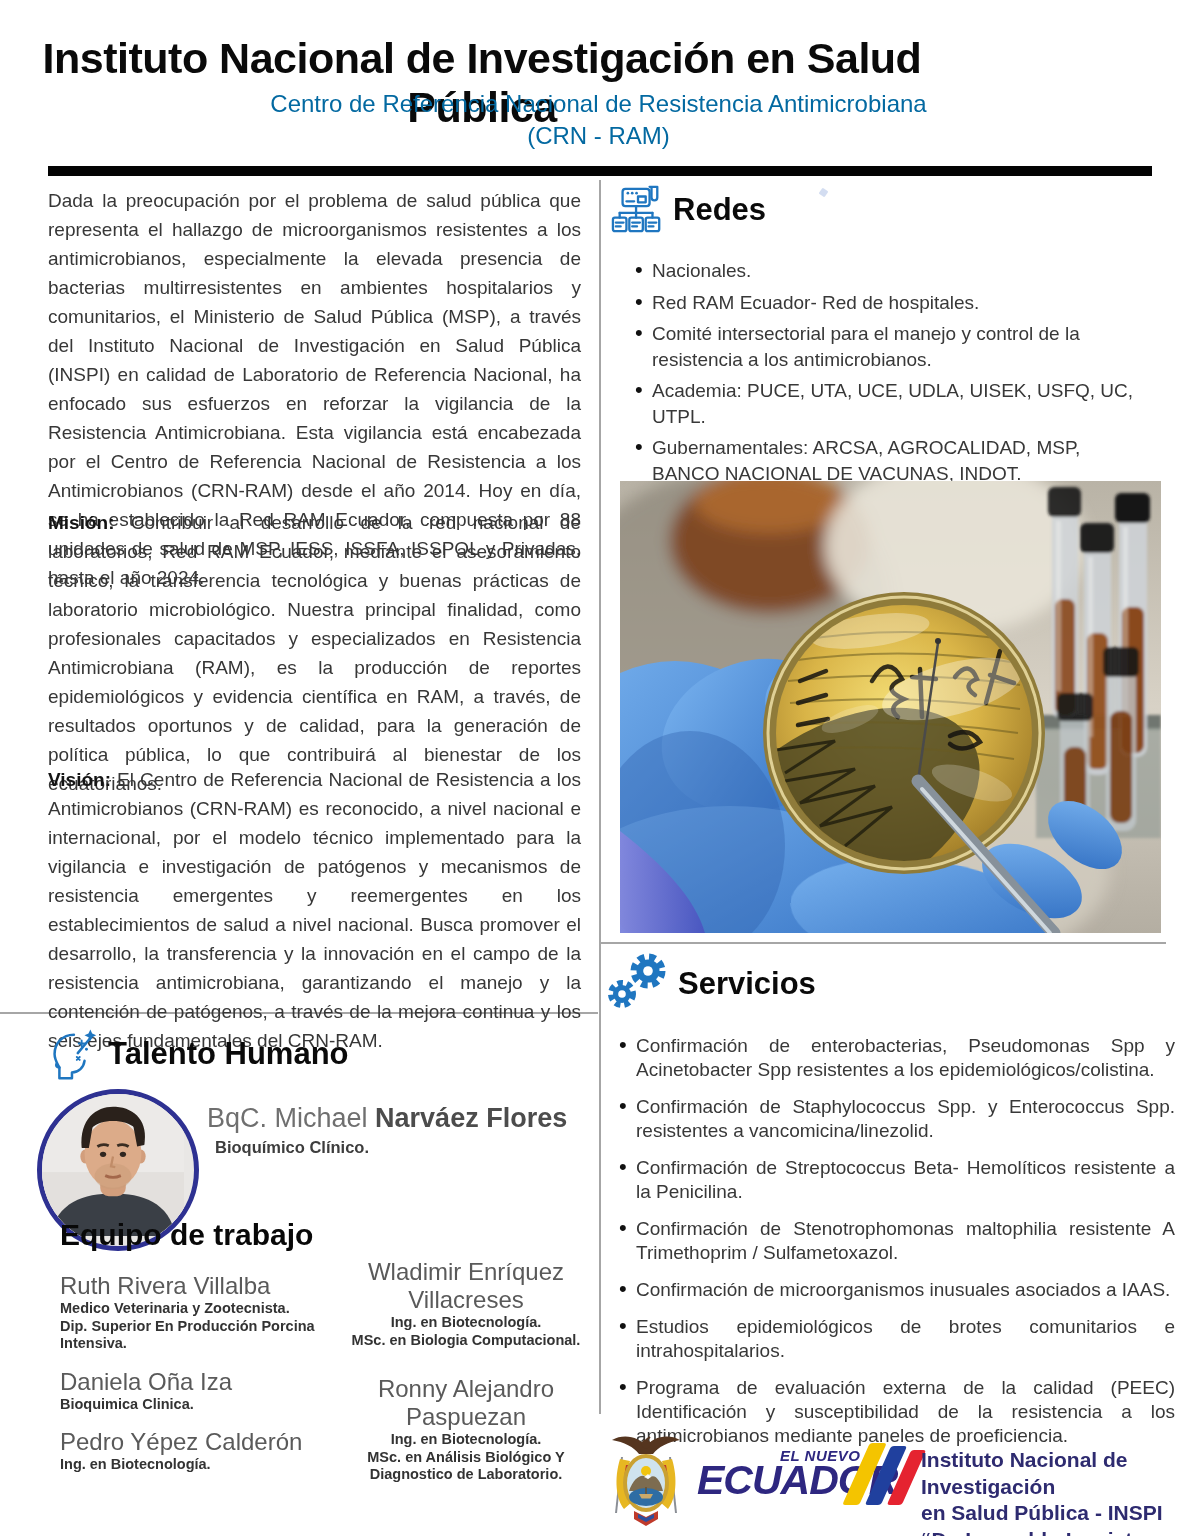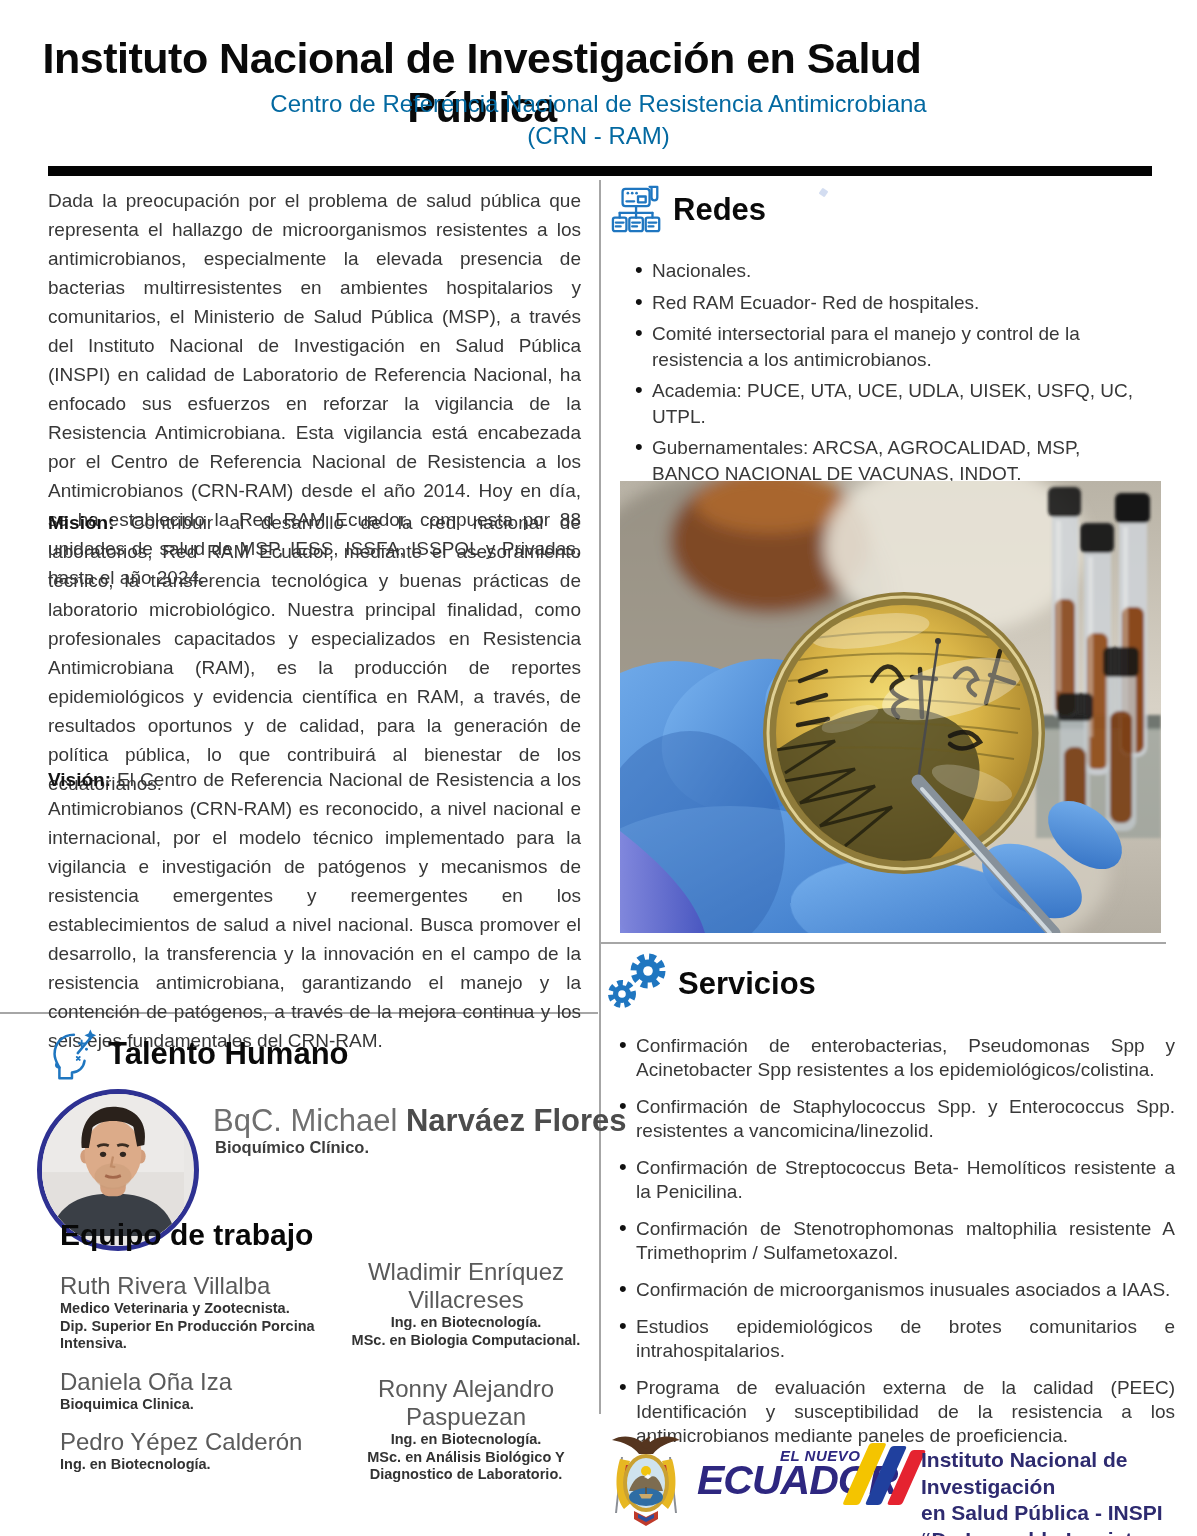--- a/index.html
+++ b/index.html
@@ -26,21 +26,21 @@
   ul.blist li{position:relative;padding-left:17px;}
   ul.blist li::before{content:"•";position:absolute;left:0;top:-1px;font-size:22px;color:#111;}
   .redes-list{left:623px;top:246px;width:540px;font-size:19px;line-height:25.5px;}
   .redes-list li{margin-bottom:6px;}
   .redes-list li span{white-space:pre-line;}
   .serv-list{left:607px;top:1022px;width:556px;font-size:19px;line-height:24px;text-align:justify;}
   .serv-list li{margin-bottom:13px;}
   .serv-list li::before{top:-2px;font-size:19px;}
   
   .avatar-ring{left:37px;top:1089px;width:152px;height:152px;border-radius:50%;border:5px solid #2e3192;overflow:hidden;background:#e9e7e5;}
-  .lead-name{left:213px;top:1103px;font-size:31px;color:#6f6f6f;}
+  .lead-name{left:207px;top:1103px;font-size:27px;color:#6f6f6f;}
   .lead-name b{color:#4c4c4c;}
   .lead-role{left:215px;top:1138px;font-size:16.5px;font-weight:bold;color:#3d3d3d;}
   
   .equipo-title{left:60px;top:1218px;font-size:30px;font-weight:bold;color:#080808;}
   .team-col{width:275px;}
   .member{margin-bottom:15px;}
   .member .mname{font-size:24px;line-height:28px;color:#5a5a5a;}
   .member .mcred{font-size:14.5px;line-height:17.5px;font-weight:bold;color:#333333;}
   .team-left{left:60px;top:1272px;}
   .team-right{left:335px;top:1258px;width:262px;}

